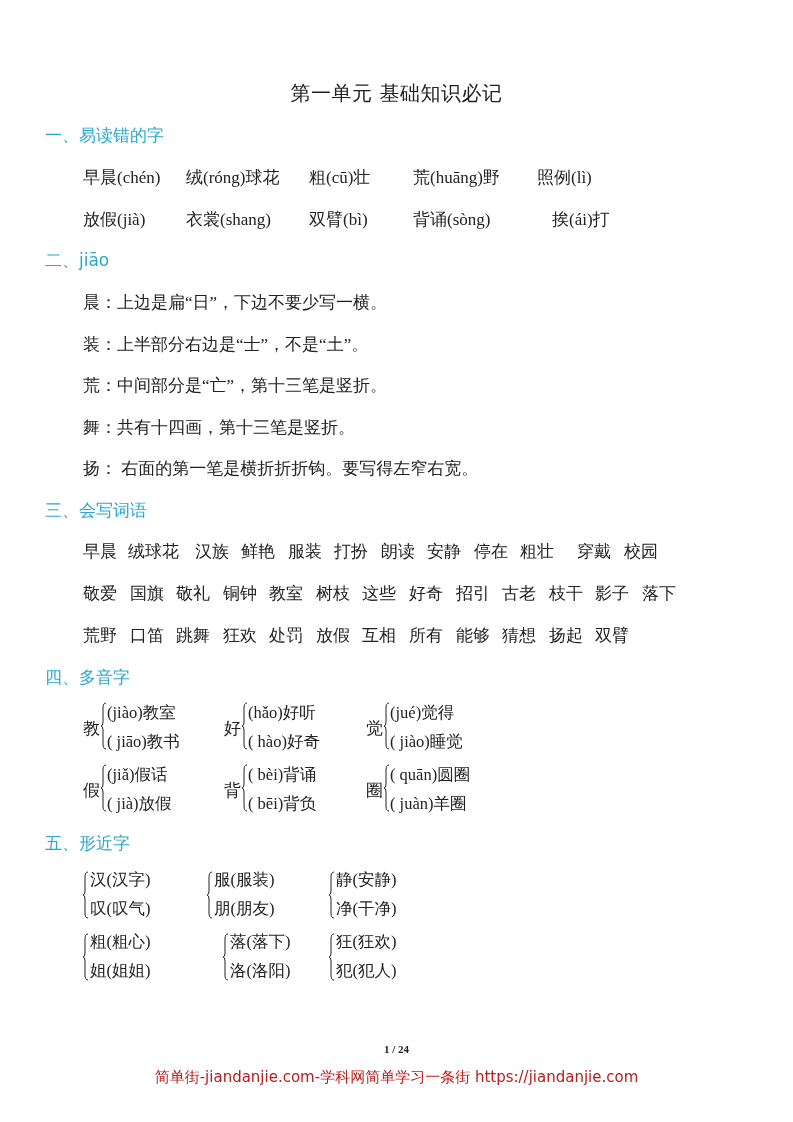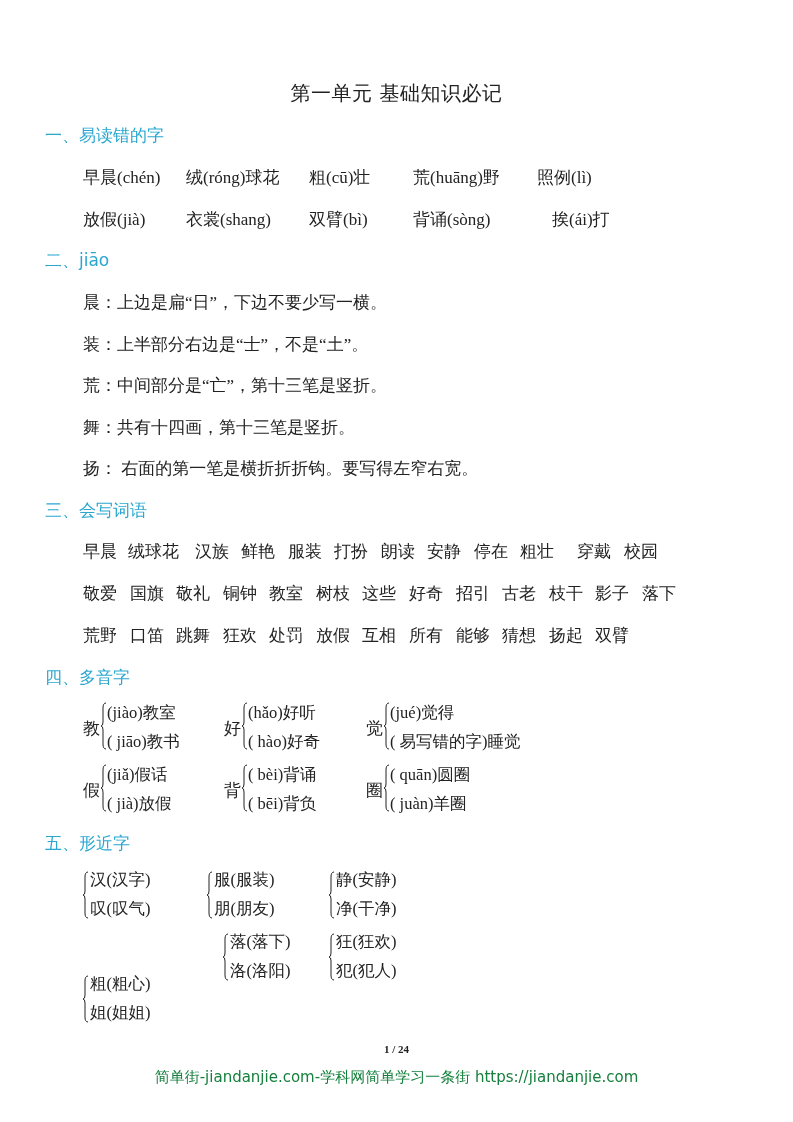--- a/index.html
+++ b/index.html
@@ -13,21 +13,21 @@
   .word { position: absolute; font-size: 17px; white-space: nowrap; }
   .poly { position: absolute; font-size: 16px; }
   .poly .head { position: absolute; left: 0; top: 15px; font-size: 17px; }
   .poly .brace { position: absolute; left: 18px; top: 0px; width: 6px; height: 48px; }
   .poly .opt { position: absolute; left: 24px; white-space: nowrap; font-size: 16.5px; }
   .sim { position: absolute; }
   .sim .brace { position: absolute; left: 0; top: 2px; width: 6px; height: 48px; }
   .sim .opt { position: absolute; left: 7px; white-space: nowrap; font-size: 16.5px; }
   .pageno { top: 1043px; left: 0; width: 793px; text-align: center; font-size: 11px; font-weight: bold; }
   .footer { top: 1068px; left: 0; width: 793px; text-align: center; font-family: "DejaVu Sans", sans-serif;
-            font-size: 15px; color: #15803d; }
+            font-size: 15px; color: #b91c1c; }
 </style>
 </head>
 <body>
 
 <div class="abs title">第一单元  基础知识必记</div>
 
 <div class="abs heading" style="top:124px">一、易读错的字</div>
 <div>
   <div class="word" style="top:166px;left:83px">早晨(chén)</div>
   <div class="word" style="top:166px;left:186px">绒(róng)球花</div>
@@ -110,21 +110,21 @@
     </svg>
   <div class="opt" style="top:0px">(hǎo)好听</div>
   <div class="opt" style="top:29px">( hào)好奇</div>
 </div>
 <div class="poly" style="top:702px;left:366px;width:130px;height:56px">
   <div class="head">觉</div>
   <svg class="brace" viewBox="0 0 6 48">
       <path d="M5 1 Q2 1 2 6 L2 20 Q2 24 0 24 Q2 24 2 28 L2 42 Q2 47 5 47" fill="none" stroke="#222" stroke-width="1"></path>
     </svg>
   <div class="opt" style="top:0px">(jué)觉得</div>
-  <div class="opt" style="top:29px">( 易写错的字)睡觉</div>
+  <div class="opt" style="top:29px">( jiào)睡觉</div>
 </div>
 <div class="poly" style="top:764px;left:83px;width:130px;height:56px">
   <div class="head">假</div>
   <svg class="brace" viewBox="0 0 6 48">
       <path d="M5 1 Q2 1 2 6 L2 20 Q2 24 0 24 Q2 24 2 28 L2 42 Q2 47 5 47" fill="none" stroke="#222" stroke-width="1"></path>
     </svg>
   <div class="opt" style="top:0px">(jiǎ)假话</div>
   <div class="opt" style="top:29px">( jià)放假</div>
 </div>
 <div class="poly" style="top:764px;left:224px;width:130px;height:56px">
@@ -160,21 +160,21 @@
   <div class="opt" style="top:0px">服(服装)</div>
   <div class="opt" style="top:29px">朋(朋友)</div>
 </div>
 <div class="sim" style="top:869px;left:329px;width:100px;height:56px">
   <svg class="brace" viewBox="0 0 6 48">
       <path d="M5 1 Q2 1 2 6 L2 20 Q2 24 0 24 Q2 24 2 28 L2 42 Q2 47 5 47" fill="none" stroke="#222" stroke-width="1"></path>
     </svg>
   <div class="opt" style="top:0px">静(安静)</div>
   <div class="opt" style="top:29px">净(干净)</div>
 </div>
-<div class="sim" style="top:973px;left:83px;width:100px;height:56px">
+<div class="sim" style="top:931px;left:83px;width:100px;height:56px">
   <svg class="brace" viewBox="0 0 6 48">
       <path d="M5 1 Q2 1 2 6 L2 20 Q2 24 0 24 Q2 24 2 28 L2 42 Q2 47 5 47" fill="none" stroke="#222" stroke-width="1"></path>
     </svg>
   <div class="opt" style="top:0px">粗(粗心)</div>
   <div class="opt" style="top:29px">姐(姐姐)</div>
 </div>
 <div class="sim" style="top:931px;left:223px;width:100px;height:56px">
   <svg class="brace" viewBox="0 0 6 48">
       <path d="M5 1 Q2 1 2 6 L2 20 Q2 24 0 24 Q2 24 2 28 L2 42 Q2 47 5 47" fill="none" stroke="#222" stroke-width="1"></path>
     </svg>

